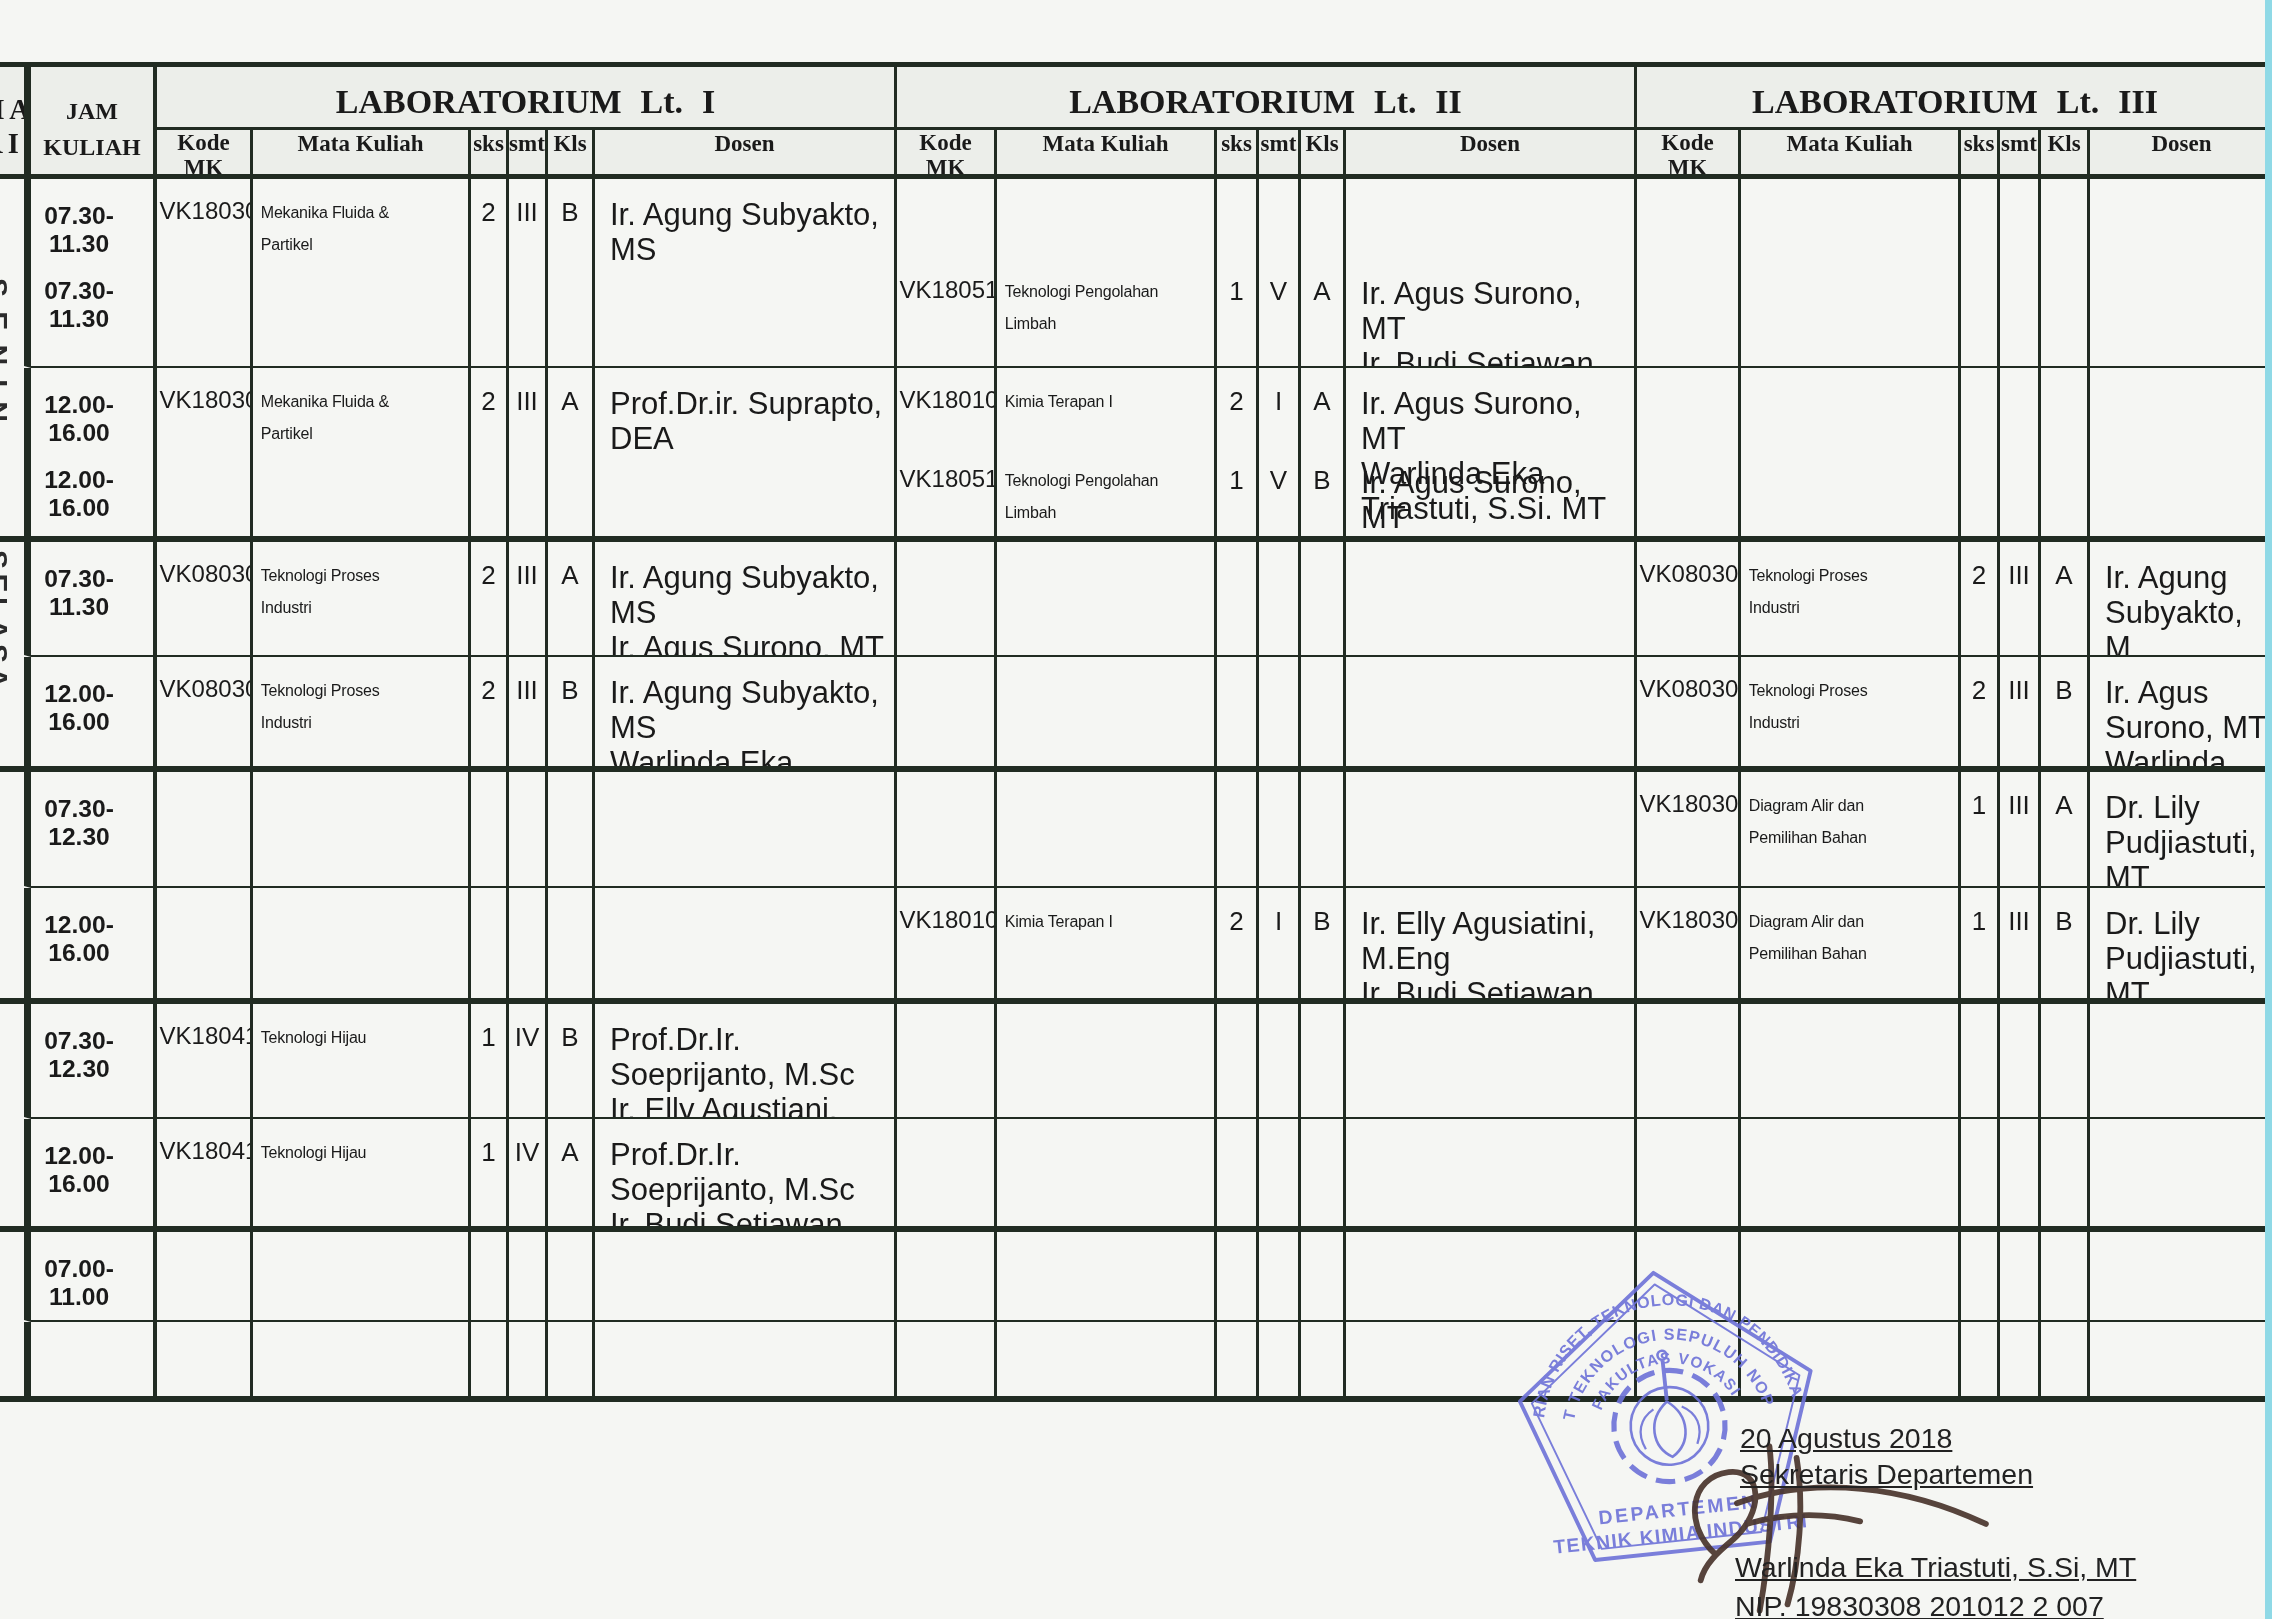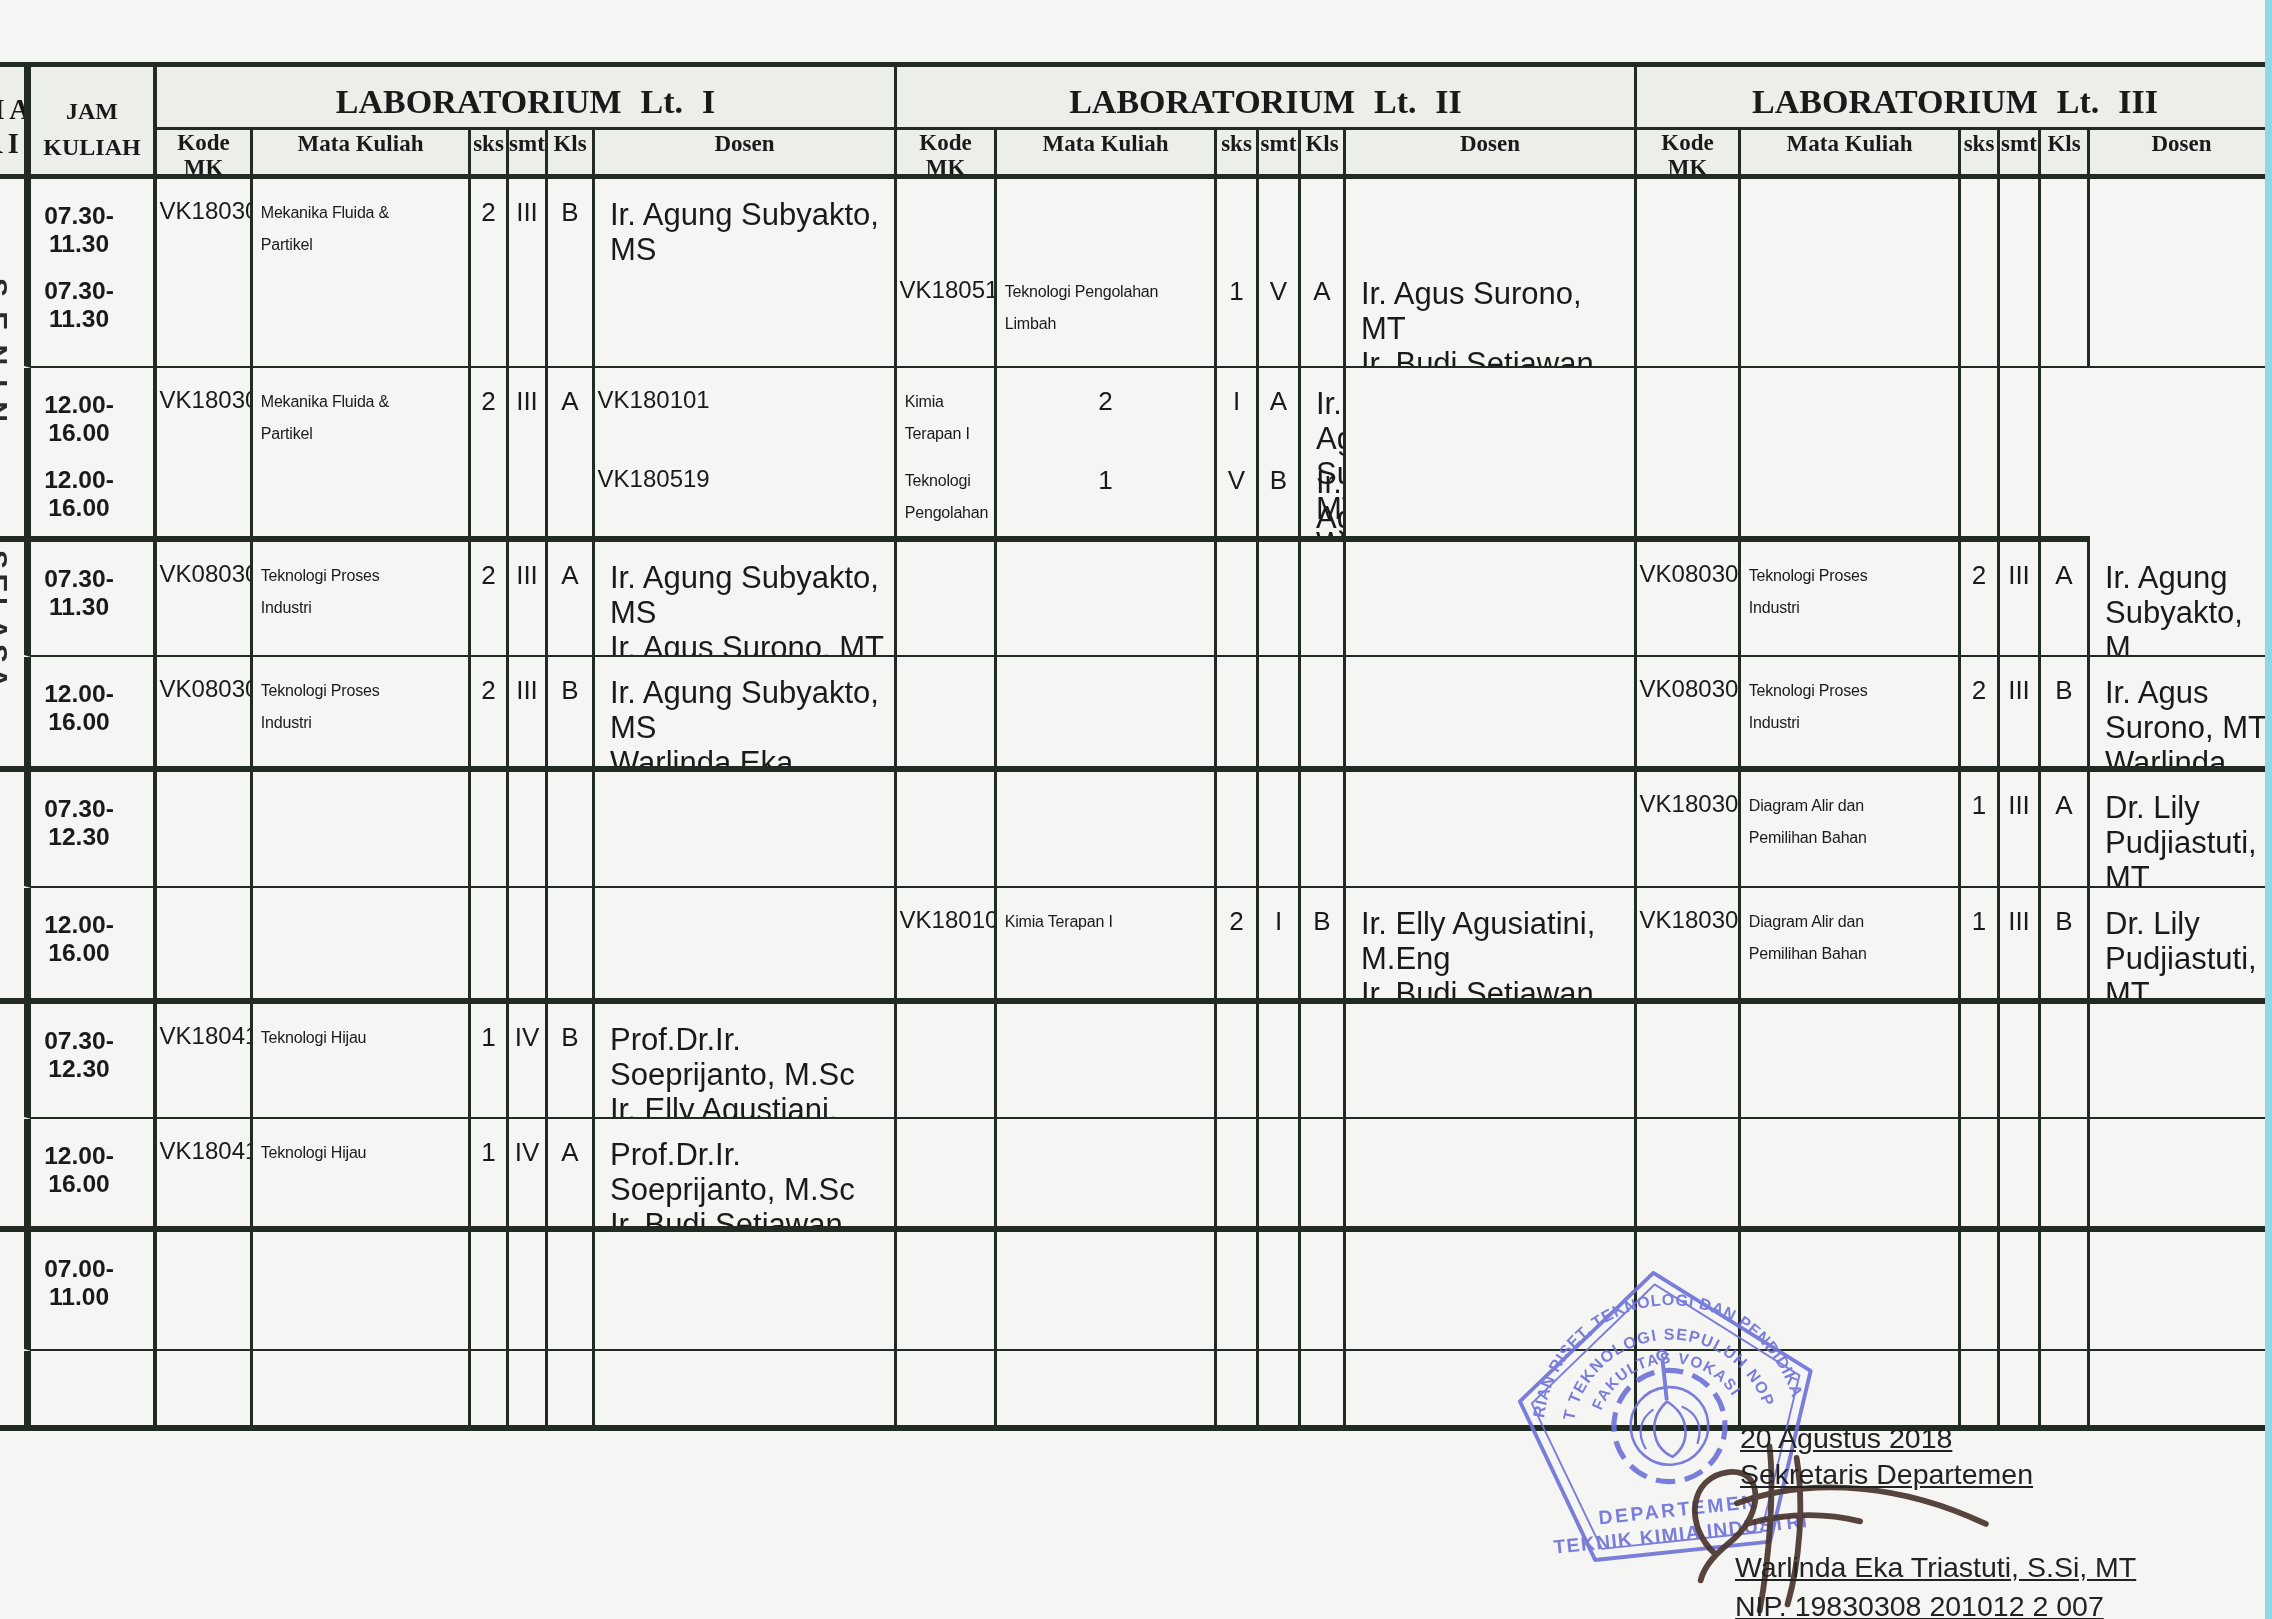--- a/index.html
+++ b/index.html
@@ -36,21 +36,21 @@
   .row{grid-auto-rows:100%;}
   .c{border-right:3.2px solid var(--ln);border-bottom:2.6px solid var(--ln);
      position:relative;overflow:hidden;}
   .c.hari{border-right-width:7.8px;border-bottom-color:transparent;}
   .c.jam{border-right-width:4.5px;}
   .c.last{border-right:none;}
   .tb .c{border-bottom-width:6.5px;}
   .tb .c.hari{border-bottom-color:var(--ln);}
   .rJ .c{border-bottom:none;}
   .hA{height:189px}.hB{height:174px}.hC{height:115px}.hD{height:115px}.hE{height:116px}
-  .hF{height:116px}.hG{height:115px}.hH{height:113px}.hI{height:119px}.hJ{height:74px}
+  .hF{height:116px}.hG{height:115px}.hH{height:113px}.hI{height:90px}.hJ{height:74px}
   .t{position:absolute;left:0;right:26px;text-align:center;font-size:24.6px;font-weight:bold;}
   .t1{top:23px}.t2{top:98px}
   .e{position:absolute;left:0;right:0;white-space:pre-line;}
   .e1{top:18px}.e2{top:97px}
   .kode .e{font-size:24px;padding-left:2.6px;}
   .mk .e{font-size:16px;line-height:32px;padding-left:7.8px;letter-spacing:-0.2px;}
   .num .e{font-size:26px;text-align:center;}
   .dos .e{font-size:31px;line-height:35px;padding-left:15px;}
   
   .day{position:absolute;left:-17px;width:31px;writing-mode:vertical-rl;text-orientation:sideways;
@@ -173,20 +173,23 @@
         </div>
       <div class="c num">
           <div class="e e1">2</div>
         </div>
       <div class="c num">
           <div class="e e1">III</div>
         </div>
       <div class="c num">
           <div class="e e1">A</div>
         </div>
+      <div class="c dos">
+          <div class="e e1">Prof.Dr.ir. Suprapto, DEA</div>
+        </div>
       <div class="c kode">
           <div class="e e1">VK180101</div>
           <div class="e e2">VK180519</div>
         </div>
       <div class="c mk">
           <div class="e e1">Kimia Terapan I</div>
           <div class="e e2">Teknologi Pengolahan
 Limbah</div>
         </div>
       <div class="c num">

